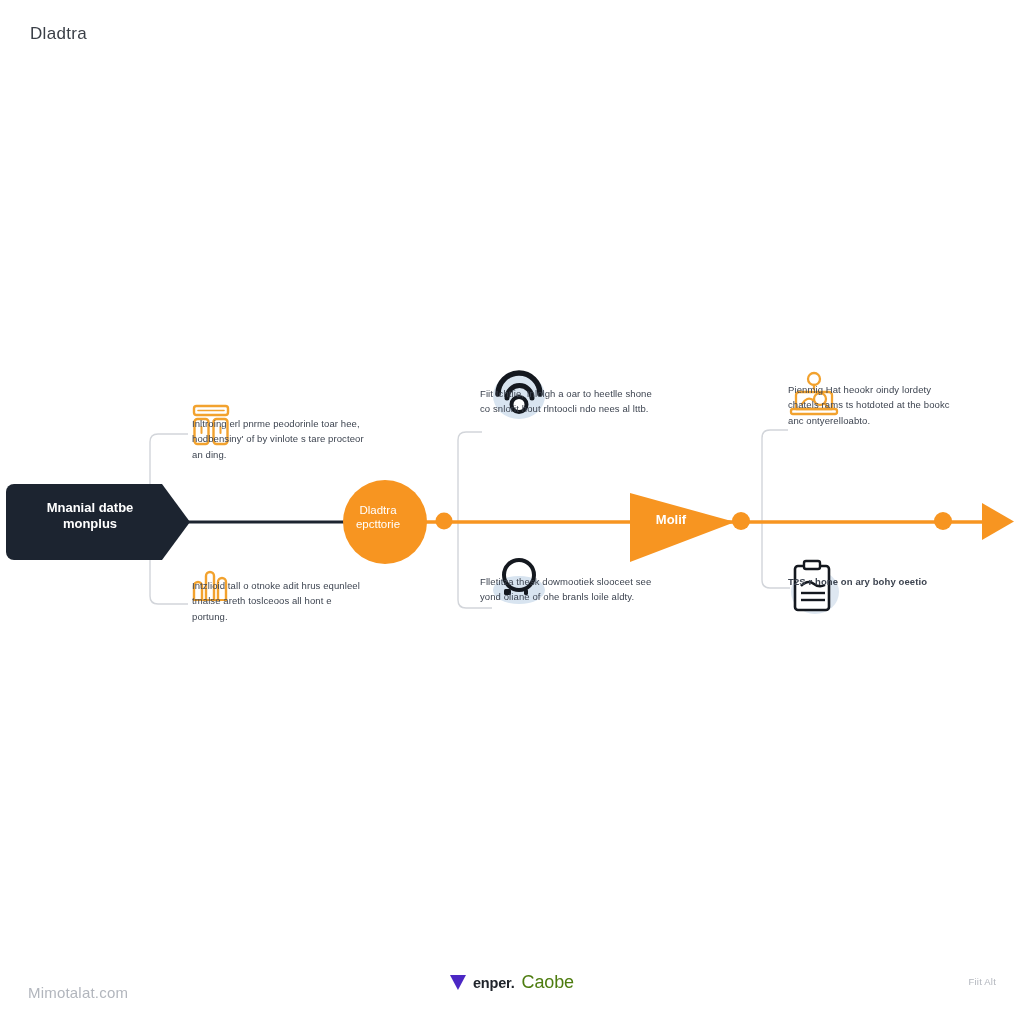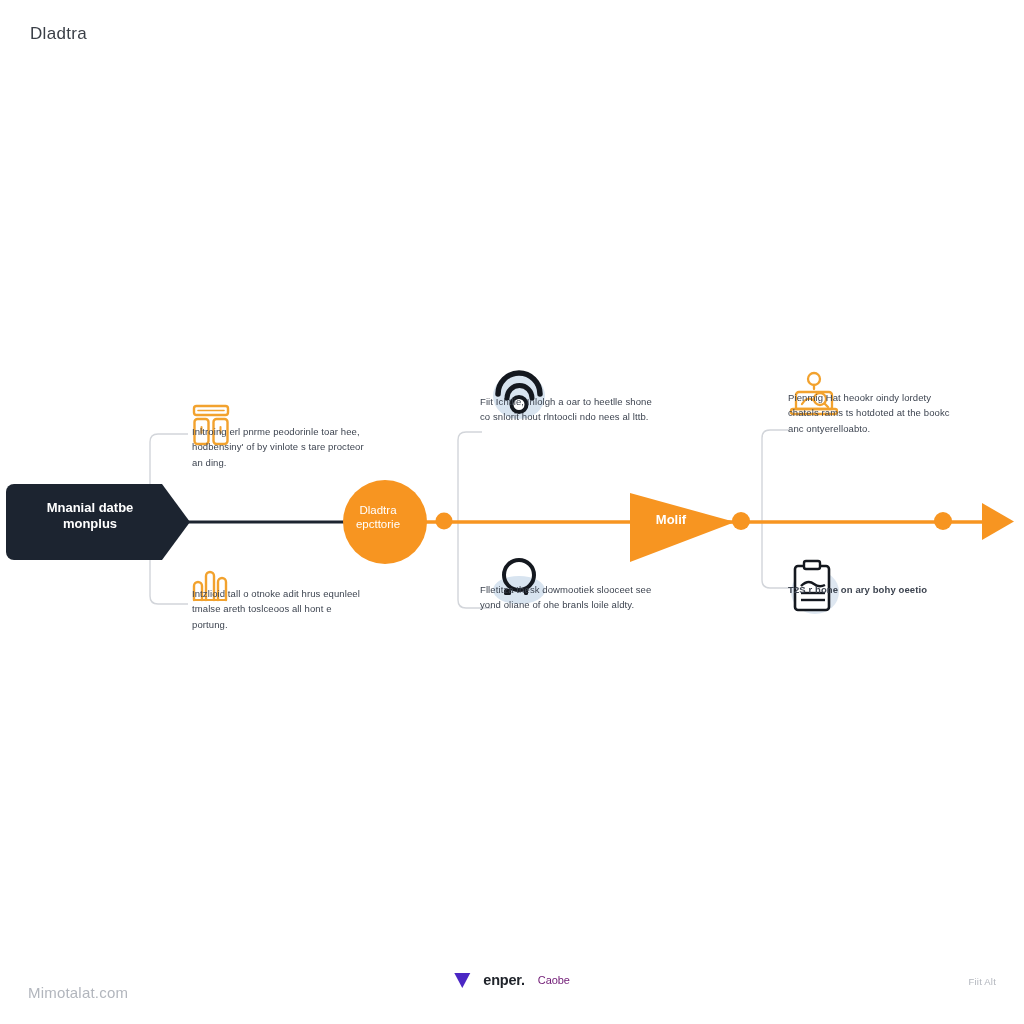--- a/index.html
+++ b/index.html
@@ -66,21 +66,21 @@
     font-size: 13px;
     font-weight: 600;
   }
 
   
   .card {
     position: absolute;
     width: 175px;
   }
   .card .card-text {
-    margin-top: 26px;
+    margin-top: 18px;
     font-size: 9.5px;
     line-height: 1.62;
     color: #3d4450;
     letter-spacing: 0.1px;
   }
 
   .card-a { left: 192px; top: 398px; }
   .card-b { left: 192px; top: 560px; }
   .card-c { left: 480px; top: 368px; }
   .card-d { left: 480px; top: 556px; }
@@ -111,39 +111,39 @@
     color: #b2b6bd;
     letter-spacing: 0.2px;
   }
   .footer-center {
     position: absolute;
     left: 50%;
     transform: translateX(-50%);
     top: 0;
     display: flex;
     align-items: center;
-    gap: 13px;
+    gap: 7px;
   }
   .brand-mark {
     width: 0;
     height: 0;
     border-left: 8px solid transparent;
     border-right: 8px solid transparent;
     border-top: 15px solid #4b27c4;
   }
   .brand-strong {
     font-size: 14.5px;
     font-weight: 700;
     color: #20242b;
     letter-spacing: -0.2px;
   }
   .brand-light {
-    font-size: 11px;
+    font-size: 18px;
     font-weight: 400;
-    color: #701a75;
+    color: #4d7c0f;
     letter-spacing: -0.1px;
   }
 </style>
 </head>
 <body>
 
 <div class="page-title">Dladtra</div>
 
 <div class="stage">
   <svg width="1024" height="1024" viewBox="0 0 1024 1024">

